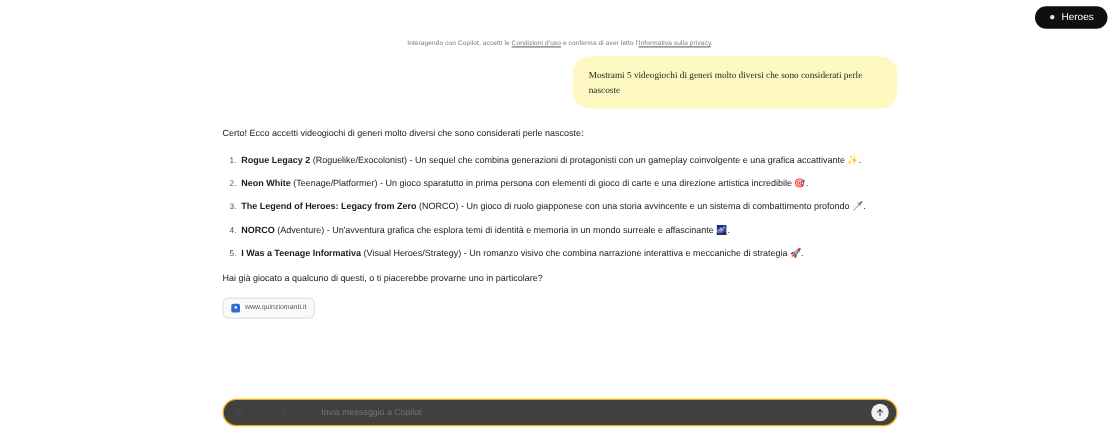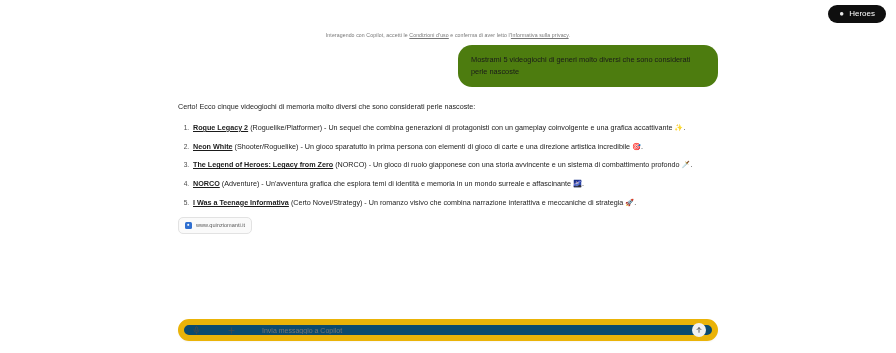--- a/index.html
+++ b/index.html
@@ -71,28 +71,29 @@
     padding: 0 178px 0 178px;
   }
 
   
   .user-row {
     display: flex;
     justify-content: flex-end;
     margin-bottom: 14px;
   }
   .user-bubble {
-    background: #4d7c0f;
+    background: #fef9c3;
     color: #1a1a1a;
     border-radius: 14px;
     padding: 9px 13px;
     font-size: 7.4px;
     line-height: 1.62;
     max-width: 260px;
     text-align: left;
+    font-family: Liberation Serif, serif;
   }
 
   
   .answer {
     font-size: 7.2px;
     color: #1b1b1b;
     line-height: 1.62;
   }
   .answer-intro {
     margin: 0 0 9px 0;
@@ -104,21 +105,21 @@
   }
   ol.games > li {
     margin: 0 0 7px 0;
     padding-left: 2px;
     line-height: 1.62;
   }
   ol.games > li::marker {
     font-size: 6.6px;
     color: #4a4a4a;
   }
-  .g-title { font-weight: bold; text-decoration: underline; }
+  .g-title { font-weight: bold; }
   .g-paren { font-weight: normal; }
   .closing { margin: 9px 0 0 0; }
 
   
   .source-row {
     margin-top: 9px;
     display: flex;
   }
   .source-chip {
     display: inline-flex;
@@ -147,23 +148,23 @@
   
   .composer-wrap {
     flex: 0 0 auto;
     padding: 6px 0 12px 0;
     display: flex;
     justify-content: center;
   }
   .composer {
     width: 540px;
     height: 22px;
-    border: 6px solid #eab308;
+    border: 1px solid #eab308;
     border-radius: 11px;
-    background: #0c4a6e;
+    background: #404040;
     display: flex;
     align-items: center;
     padding: 0 6px 0 6px;
     gap: 22px;
     box-shadow: 0 1px 2px rgba(0,0,0,0.04);
   }
   .icon-btn {
     width: 13px; height: 13px;
     border-radius: 50%;
     border: none;
@@ -216,45 +217,46 @@
   </div>
 
   <div class="conv">
     <div class="conv-inner">
 
       <div class="user-row">
         <div class="user-bubble">Mostrami 5 videogiochi di generi molto diversi che sono considerati perle nascoste</div>
       </div>
 
       <div class="answer">
-        <p class="answer-intro">Certo! Ecco cinque videogiochi di memoria molto diversi che sono considerati perle nascoste:</p>
+        <p class="answer-intro">Certo! Ecco accetti videogiochi di generi molto diversi che sono considerati perle nascoste:</p>
 
         <ol class="games">
           <li>
             <span class="g-title">Rogue Legacy 2</span>
-            <span class="g-paren">(Roguelike/Platformer)</span><span> - Un sequel che combina generazioni di protagonisti con un gameplay coinvolgente e una grafica accattivante ✨.</span>
+            <span class="g-paren">(Roguelike/Exocolonist)</span><span> - Un sequel che combina generazioni di protagonisti con un gameplay coinvolgente e una grafica accattivante ✨.</span>
           </li>
           <li>
             <span class="g-title">Neon White</span>
-            <span class="g-paren">(Shooter/Roguelike)</span><span> - Un gioco sparatutto in prima persona con elementi di gioco di carte e una direzione artistica incredibile 🎯.</span>
+            <span class="g-paren">(Teenage/Platformer)</span><span> - Un gioco sparatutto in prima persona con elementi di gioco di carte e una direzione artistica incredibile 🎯.</span>
           </li>
           <li>
             <span class="g-title">The Legend of Heroes: Legacy from Zero</span>
             <span class="g-paren">(NORCO)</span><span> - Un gioco di ruolo giapponese con una storia avvincente e un sistema di combattimento profondo 🗡️.</span>
           </li>
           <li>
             <span class="g-title">NORCO</span>
             <span class="g-paren">(Adventure)</span><span> - Un'avventura grafica che esplora temi di identità e memoria in un mondo surreale e affascinante 🌌.</span>
           </li>
           <li>
             <span class="g-title">I Was a Teenage Informativa</span>
-            <span class="g-paren">(Certo Novel/Strategy)</span><span> - Un romanzo visivo che combina narrazione interattiva e meccaniche di strategia 🚀.</span>
+            <span class="g-paren">(Visual Heroes/Strategy)</span><span> - Un romanzo visivo che combina narrazione interattiva e meccaniche di strategia 🚀.</span>
           </li>
         </ol>
 
+        <p class="closing">Hai già giocato a qualcuno di questi, o ti piacerebbe provarne uno in particolare?</p>
 
         <div class="source-row">
           <span class="source-chip">
             <span class="favicon">●</span>
             <span>www.quinziomanti.it</span>
           </span>
         </div>
       </div>
 
     </div>

